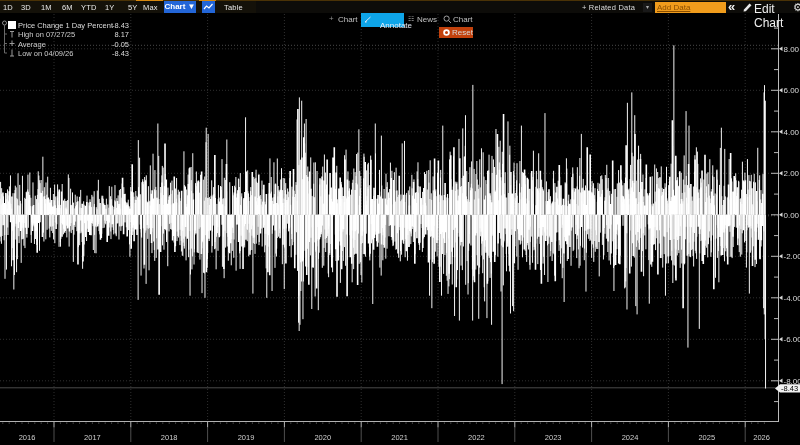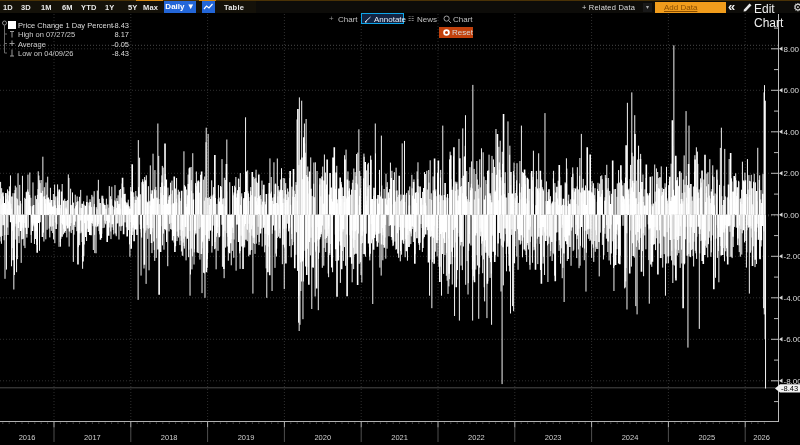--- a/index.html
+++ b/index.html
@@ -1,18 +1,18 @@
 <!DOCTYPE html>
 <html><head><meta charset="utf-8">
 <style>
 *{margin:0;padding:0;box-sizing:border-box}
 html,body{width:800px;height:445px;background:#000;overflow:hidden;font-family:"Liberation Sans",sans-serif}
 #stage{position:relative;width:800px;height:445px;background:#000}
 .tb{position:absolute;left:0;top:0;width:800px;height:13px;background:#0d0c09;border-top:1px solid #4a3206}
-.tab{position:absolute;top:2.5px;font-size:7.5px;font-weight:bold;color:#e8e8e8;letter-spacing:0.2px}
+.tab{position:absolute;top:2.5px;font-size:7.5px;font-weight:normal;color:#e8e8e8;letter-spacing:0.2px}
 .acc{position:absolute;top:0;height:1px;background:#d8890f}
 .blueb{position:absolute;top:1px;height:12px;background:#2366d8;color:#fff;font-size:8px;font-weight:bold;text-align:center;line-height:12px}
 .r2{position:absolute;font-size:8px;color:#c0c0c0}
 .leg{position:absolute;font-size:7.5px;color:#dcdcdc;white-space:nowrap}
 .legv{position:absolute;font-size:7.5px;color:#dcdcdc;text-align:right;width:40px}
 </style></head>
 <body>
 <div id="stage">
 <svg width="800" height="445" viewBox="0 0 800 445" style="position:absolute;left:0;top:0" shape-rendering="auto">
 <g stroke="#2f2f2f" stroke-width="1" stroke-dasharray="1 2">
@@ -243,38 +243,38 @@
 <div class="acc" style="left:136px;width:27px"></div>
 <div class="acc" style="left:199px;width:17px"></div>
 <div class="tab" style="left:3px">1D</div>
 <div class="tab" style="left:21px">3D</div>
 <div class="tab" style="left:41px">1M</div>
 <div class="tab" style="left:62px">6M</div>
 <div class="tab" style="left:81px">YTD</div>
 <div class="tab" style="left:105px">1Y</div>
 <div class="tab" style="left:128px">5Y</div>
 <div class="tab" style="left:143px">Max</div>
-<div class="blueb" style="left:164px;width:32px">Daily ▼</div>
+<div class="blueb" style="left:164px;width:32px">Chart ▼</div>
 <div class="blueb" style="left:202px;width:13px"><svg width="11" height="10" viewBox="0 0 11 10" style="margin-top:1px">
         <path d="M1 7L3.5 4L6 6L9.5 2" stroke="#fff" stroke-width="1.2" fill="none"></path>
       </svg></div>
 <div class="tab" style="left:224px">Table</div>
 <div class="tab" style="left:582px;font-weight:normal;color:#dddddd">+ Related Data</div>
 <div style="position:absolute;left:643px;top:3px;width:9px;height:9px;background:#191919;color:#aaa;font-size:6px;line-height:9px;text-align:center">▾</div>
-<div style="position:absolute;left:655px;top:2px;width:71px;height:11px;background:#f09c1c;color:#8a4e00;font-size:8px;line-height:11px;padding-left:9px;text-decoration:underline">Add Data</div>
+<div style="position:absolute;left:655px;top:2px;width:71px;height:11px;background:#f09c1c;color:#8a4e00;font-size:8px;line-height:11px;padding-left:2px;text-decoration:underline">Add Data</div>
 <div style="position:absolute;left:728px;top:-1px;color:#f0f0f0;font-size:13px;font-weight:bold">«</div>
 <svg width="11" height="11" viewBox="0 0 11 11" style="position:absolute;left:742px;top:2px">
       <path d="M1.5 9.5L2 7.5L7.5 1.5L9.5 3.3L3.8 9.2L1.5 9.5Z" fill="#e8e8e8"></path>
     </svg>
 <div style="position:absolute;left:754px;top:2px;font-size:12px;color:#f0f0f0">Edit Chart</div>
 <div style="position:absolute;left:793px;top:1px;color:#e0e0e0;font-size:11px">⚙</div>
 
 <div class="r2" style="left:329px;top:14px;color:#909090">+</div>
 <div class="r2" style="left:338px;top:15px">Chart</div>
-<div style="position:absolute;left:361px;top:13px;width:43px;height:11px;background:#122443;border:1px solid #0ea5e9;color:#e8eef8;font-size:8px;line-height:11px;white-space:nowrap;padding-left:12px">Annotate</div>
+<div style="position:absolute;left:361px;top:13px;width:43px;height:11px;background:#122443;border:7px solid #0ea5e9;color:#e8eef8;font-size:8px;line-height:11px;white-space:nowrap;padding-left:12px">Annotate</div>
     <svg width="8" height="7" viewBox="0 0 8 7" style="position:absolute;left:364px;top:16px">
       <path d="M1 6L6.5 1M1.2 6.3L2.8 5.8" stroke="#dce6f5" stroke-width="1" fill="none"></path>
     </svg>
 <div class="r2" style="left:408px;top:15px;color:#9a9a9a;font-size:7px">☷</div>
 <div class="r2" style="left:417px;top:15px">News</div>
 <svg width="9" height="9" viewBox="0 0 9 9" style="position:absolute;left:443px;top:15px">
       <circle cx="3.6" cy="3.6" r="2.6" stroke="#a0a0a0" fill="none"></circle>
       <line x1="5.6" y1="5.6" x2="8" y2="8" stroke="#a0a0a0"></line>
     </svg>
 <div class="r2" style="left:453px;top:15px">Chart</div>

